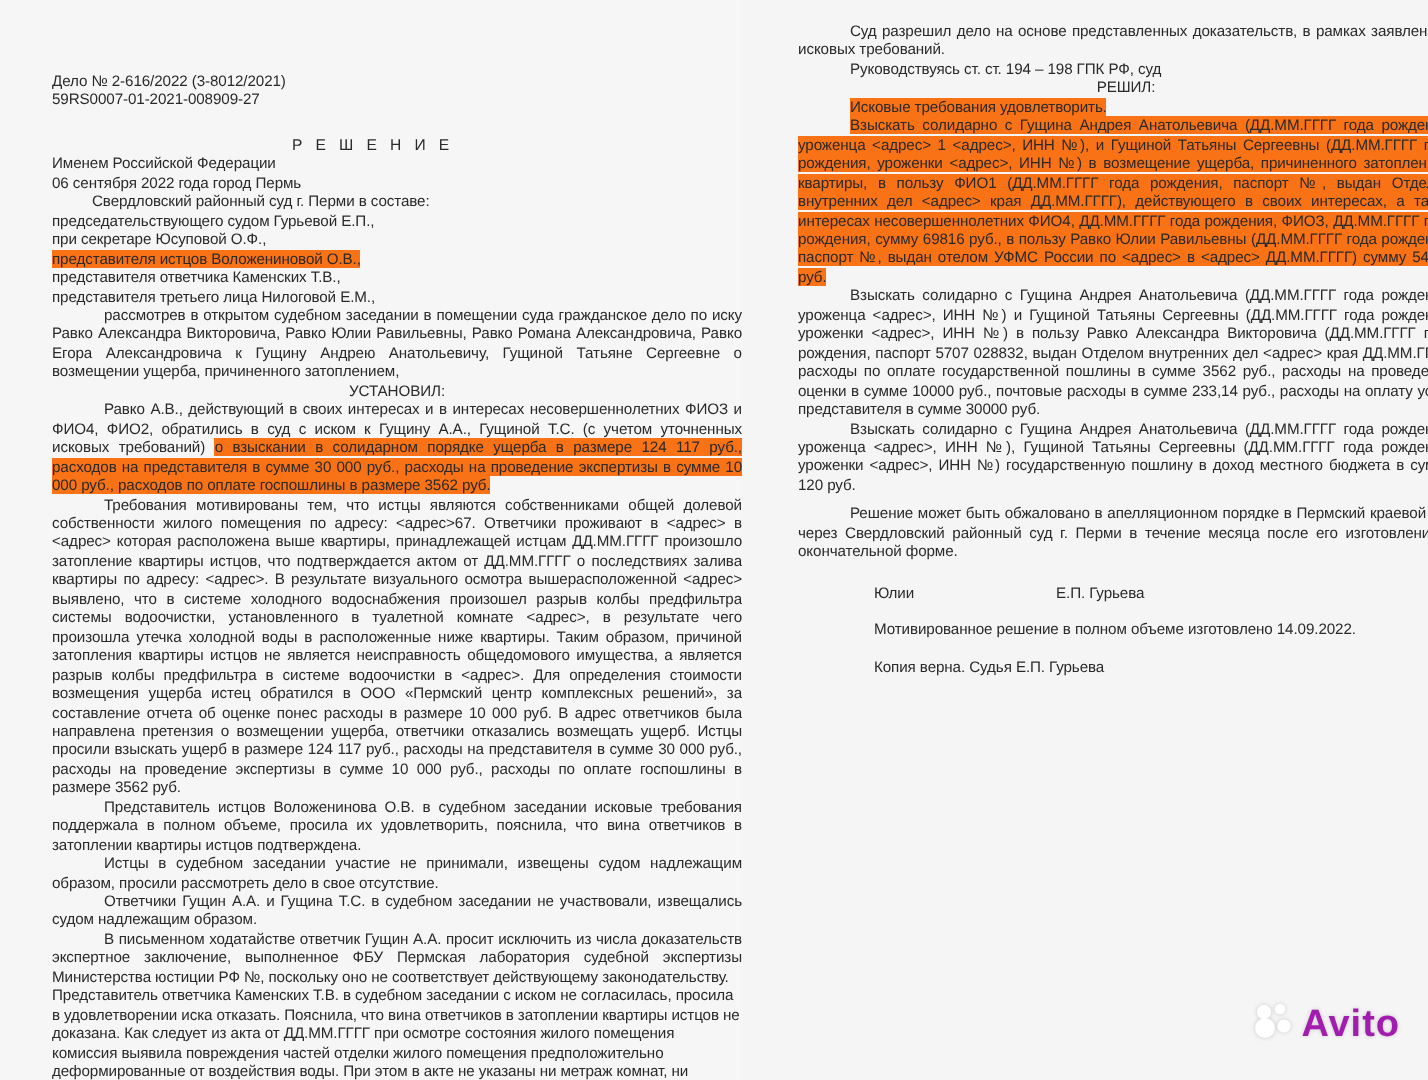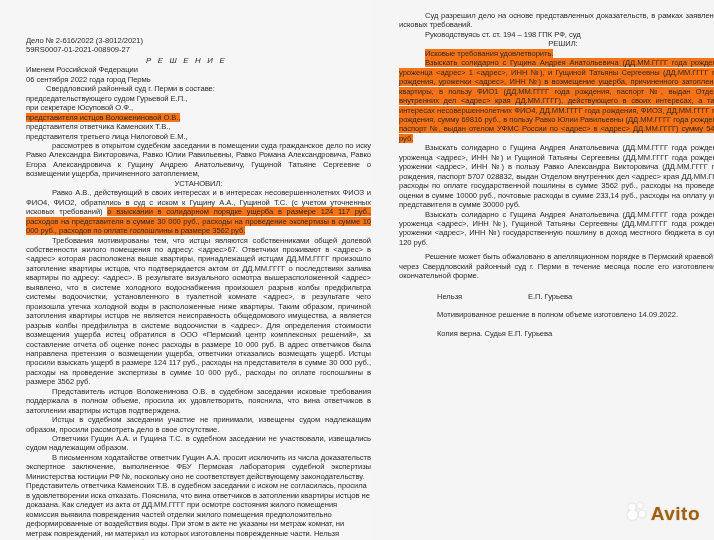--- a/index.html
+++ b/index.html
@@ -16,30 +16,30 @@
     }
     .left-page { left: 0; width: 371px; background: #f6f6f6; overflow: hidden; }
     .right-page { left: 371px; width: 343px; background: #f5f5f5; overflow: hidden; }
     .left-inner { position: absolute; left: 26px; top: 36px; width: 345px; }
     .right-inner { position: absolute; left: 28px; top: 11px; width: 328px; }
     p { margin: 0; }
     .j { text-align: justify; }
     .ind { text-indent: 26px; }
     .ind2 { padding-left: 20px; }
     .center { text-align: center; }
-    .title { letter-spacing: 2.2px; font-size: 7.8px; padding-left: 120px; margin-top: 1px; font-style: italic; }
+    .title { letter-spacing: 2.2px; font-size: 7.8px; padding-left: 120px; margin-top: 13px; }
     .hl { background: #f97316; box-decoration-break: clone; -webkit-box-decoration-break: clone; }
     .gap { height: 9px; }
     .gap-s { height: 5px; }
     .sig { display: flex; padding-left: 38px; margin-top: 2px; }
     .sig .role { width: 91px; }
     .watermark {
       position: absolute; right: 14px; bottom: 14px;
       display: flex; align-items: center; gap: 3px;
-      color: #a16207; font-size: 19px; font-weight: bold; letter-spacing: 0.5px;
+      color: #a21caf; font-size: 19px; font-weight: bold; letter-spacing: 0.5px;
       text-shadow: 0 0 2px rgba(0,0,0,0.18);
     }
     .watermark svg { filter: drop-shadow(0 0 1px rgba(0,0,0,0.18)); }
   </style>
 </head>
 <body>
 
 <div class="page left-page">
   <div class="left-inner">
     <p>Дело № 2-616/2022 (3-8012/2021)</p>
@@ -71,21 +71,21 @@
     <p class="ind">Руководствуясь ст. ст. 194 – 198 ГПК РФ, суд</p>
     <p class="center">РЕШИЛ:</p>
     <p class="ind"><span class="hl">Исковые требования удовлетворить.</span></p>
     <p class="j ind"><span class="hl">Взыскать солидарно с Гущина Андрея Анатольевича (ДД.ММ.ГГГГ года рождения, уроженца &lt;адрес&gt; 1 &lt;адрес&gt;, ИНН №), и Гущиной Татьяны Сергеевны (ДД.ММ.ГГГГ года рождения, уроженки &lt;адрес&gt;, ИНН №) в возмещение ущерба, причиненного затоплением квартиры, в пользу ФИО1 (ДД.ММ.ГГГГ года рождения, паспорт №, выдан Отделом внутренних дел &lt;адрес&gt; края ДД.ММ.ГГГГ), действующего в своих интересах, а также интересах несовершеннолетних ФИО4, ДД.ММ.ГГГГ года рождения, ФИОЗ, ДД.ММ.ГГГГ года рождения, сумму 69816 руб., в пользу Равко Юлии Равильевны (ДД.ММ.ГГГГ года рождения, паспорт №, выдан отелом УФМС России по &lt;адрес&gt; в &lt;адрес&gt; ДД.ММ.ГГГГ) сумму 54301 руб.</span></p>
     <p class="j ind">Взыскать солидарно с Гущина Андрея Анатольевича (ДД.ММ.ГГГГ года рождения, уроженца &lt;адрес&gt;, ИНН №) и Гущиной Татьяны Сергеевны (ДД.ММ.ГГГГ года рождения, уроженки &lt;адрес&gt;, ИНН №) в пользу Равко Александра Викторовича (ДД.ММ.ГГГГ года рождения, паспорт 5707 028832, выдан Отделом внутренних дел &lt;адрес&gt; края ДД.ММ.ГГГГ) расходы по оплате государственной пошлины в сумме 3562 руб., расходы на проведение оценки в сумме 10000 руб., почтовые расходы в сумме 233,14 руб., расходы на оплату услуг представителя в сумме 30000 руб.</p>
     <p class="j ind">Взыскать солидарно с Гущина Андрея Анатольевича (ДД.ММ.ГГГГ года рождения, уроженца &lt;адрес&gt;, ИНН №), Гущиной Татьяны Сергеевны (ДД.ММ.ГГГГ года рождения, уроженки &lt;адрес&gt;, ИНН №) государственную пошлину в доход местного бюджета в сумме 120 руб.</p>
     <div class="gap-s"></div>
     <p class="j ind">Решение может быть обжаловано в апелляционном порядке в Пермский краевой суд через Свердловский районный суд г. Перми в течение месяца после его изготовления в окончательной форме.</p>
     <div class="gap"></div>
     <div class="sig">
-      <span class="role">Нельзя</span>
+      <span class="role">Юлии</span>
       <span>Е.П. Гурьева</span>
     </div>
     <div class="gap"></div>
     <p class="ind" style="padding-left:12px">Мотивированное решение в полном объеме изготовлено 14.09.2022.</p>
     <div class="gap"></div>
     <p class="ind" style="padding-left:12px">Копия верна. Судья Е.П. Гурьева</p>
   </div>
 </div>
 
 <div class="watermark">

